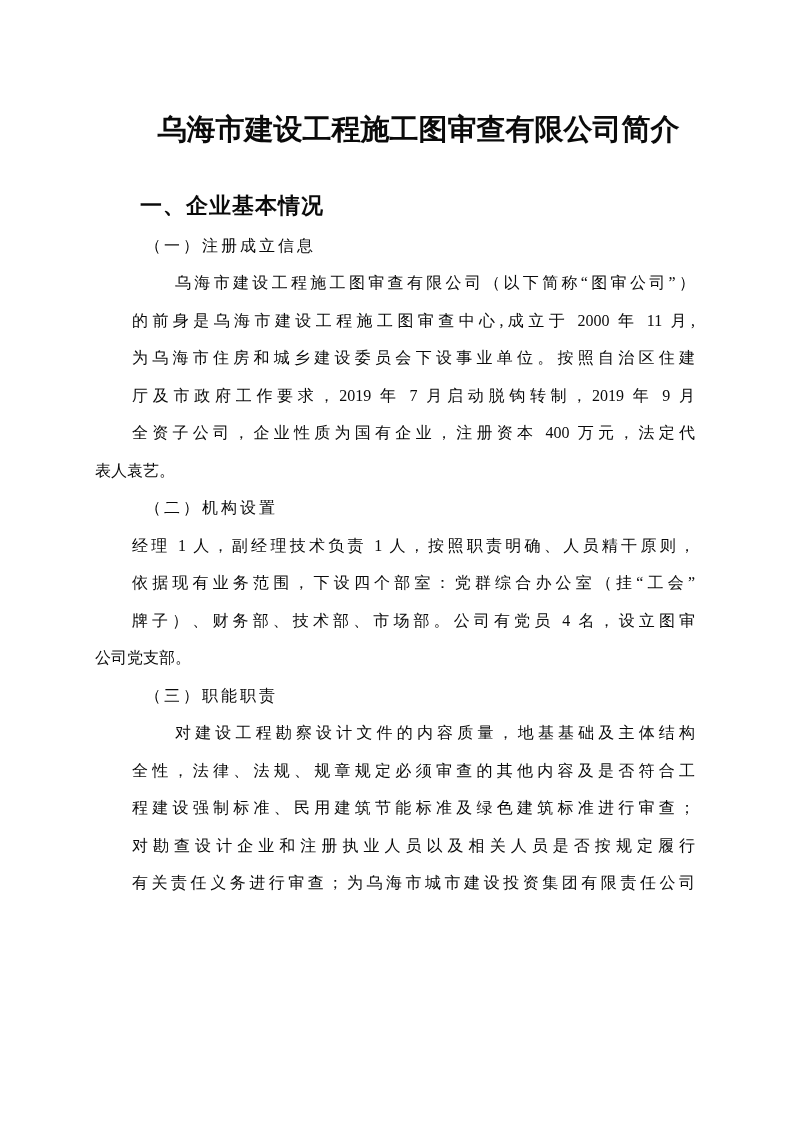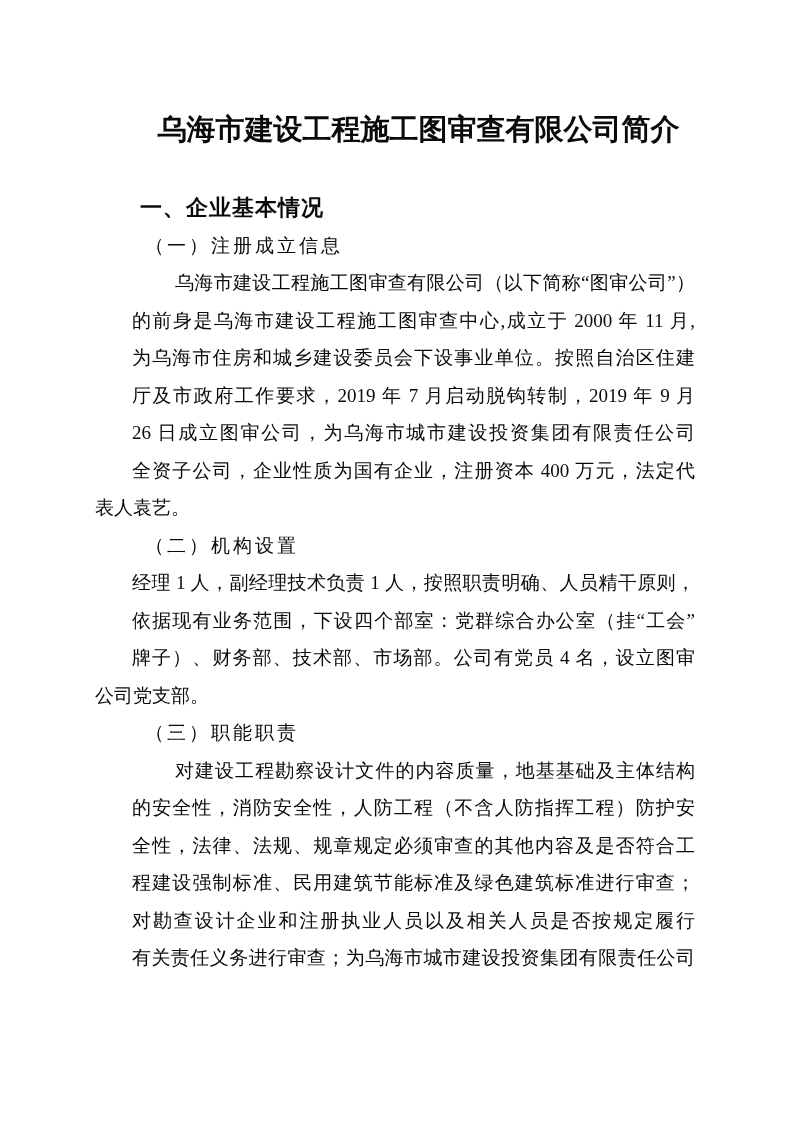--- a/index.html
+++ b/index.html
@@ -26,34 +26,34 @@
     font-family: "Liberation Serif", serif;
     white-space: nowrap;
   }
   .doc-body {
     position: absolute;
     top: 189px;
     left: 95px;
     width: 600px;
   }
   .line {
-    font-size: 19px;
+    font-size: 16px;
     line-height: 37.5px;
     height: 37.5px;
     white-space: nowrap;
     text-justify: inter-character;
   }
   .j {
     text-align: justify;
     text-align-last: justify;
     margin-left: 37px;
   }
   .indent { text-indent: 43px; }
   .h2 {
-    font-family: Liberation Serif, serif;
+    font-family: Liberation Mono, monospace;
     font-weight: bold;
     font-size: 22px;
     text-indent: 45px;
     letter-spacing: 1px;
   }
   .h3 {
     text-indent: 50px;
     letter-spacing: 3px;
   }
 </style>
@@ -68,39 +68,37 @@
 
     <div class="line h2">一、企业基本情况</div>
 
     <div class="line h3">（一）注册成立信息</div>
 
     <div class="paragraph">
       <div class="line j indent">乌海市建设工程施工图审查有限公司（以下简称“图审公司”）</div>
       <div class="line j">的前身是乌海市建设工程施工图审查中心,成立于 2000 年 11 月,</div>
       <div class="line j">为乌海市住房和城乡建设委员会下设事业单位。按照自治区住建</div>
       <div class="line j">厅及市政府工作要求，2019 年 7 月启动脱钩转制，2019 年 9 月</div>
-      <div class="line j">26 日成立图审公司，为乌海市城市建设投资集团有限责任公司</div>
       <div class="line j">全资子公司，企业性质为国有企业，注册资本 400 万元，法定代</div>
       <div class="line">表人袁艺。</div>
     </div>
 
     <div class="line h3">（二）机构设置</div>
 
     <div class="paragraph">
       <div class="line j">经理 1 人，副经理技术负责 1 人，按照职责明确、人员精干原则，</div>
       <div class="line j">依据现有业务范围，下设四个部室：党群综合办公室（挂“工会”</div>
       <div class="line j">牌子）、财务部、技术部、市场部。公司有党员 4 名，设立图审</div>
       <div class="line">公司党支部。</div>
     </div>
 
     <div class="line h3">（三）职能职责</div>
 
     <div class="paragraph">
       <div class="line j indent">对建设工程勘察设计文件的内容质量，地基基础及主体结构</div>
-      <div class="line j">的安全性，消防安全性，人防工程（不含人防指挥工程）防护安</div>
       <div class="line j">全性，法律、法规、规章规定必须审查的其他内容及是否符合工</div>
       <div class="line j">程建设强制标准、民用建筑节能标准及绿色建筑标准进行审查；</div>
       <div class="line j">对勘查设计企业和注册执业人员以及相关人员是否按规定履行</div>
       <div class="line j">有关责任义务进行审查；为乌海市城市建设投资集团有限责任公司</div>
     </div>
 
   </div>
 </div>
 
 </body></html>

